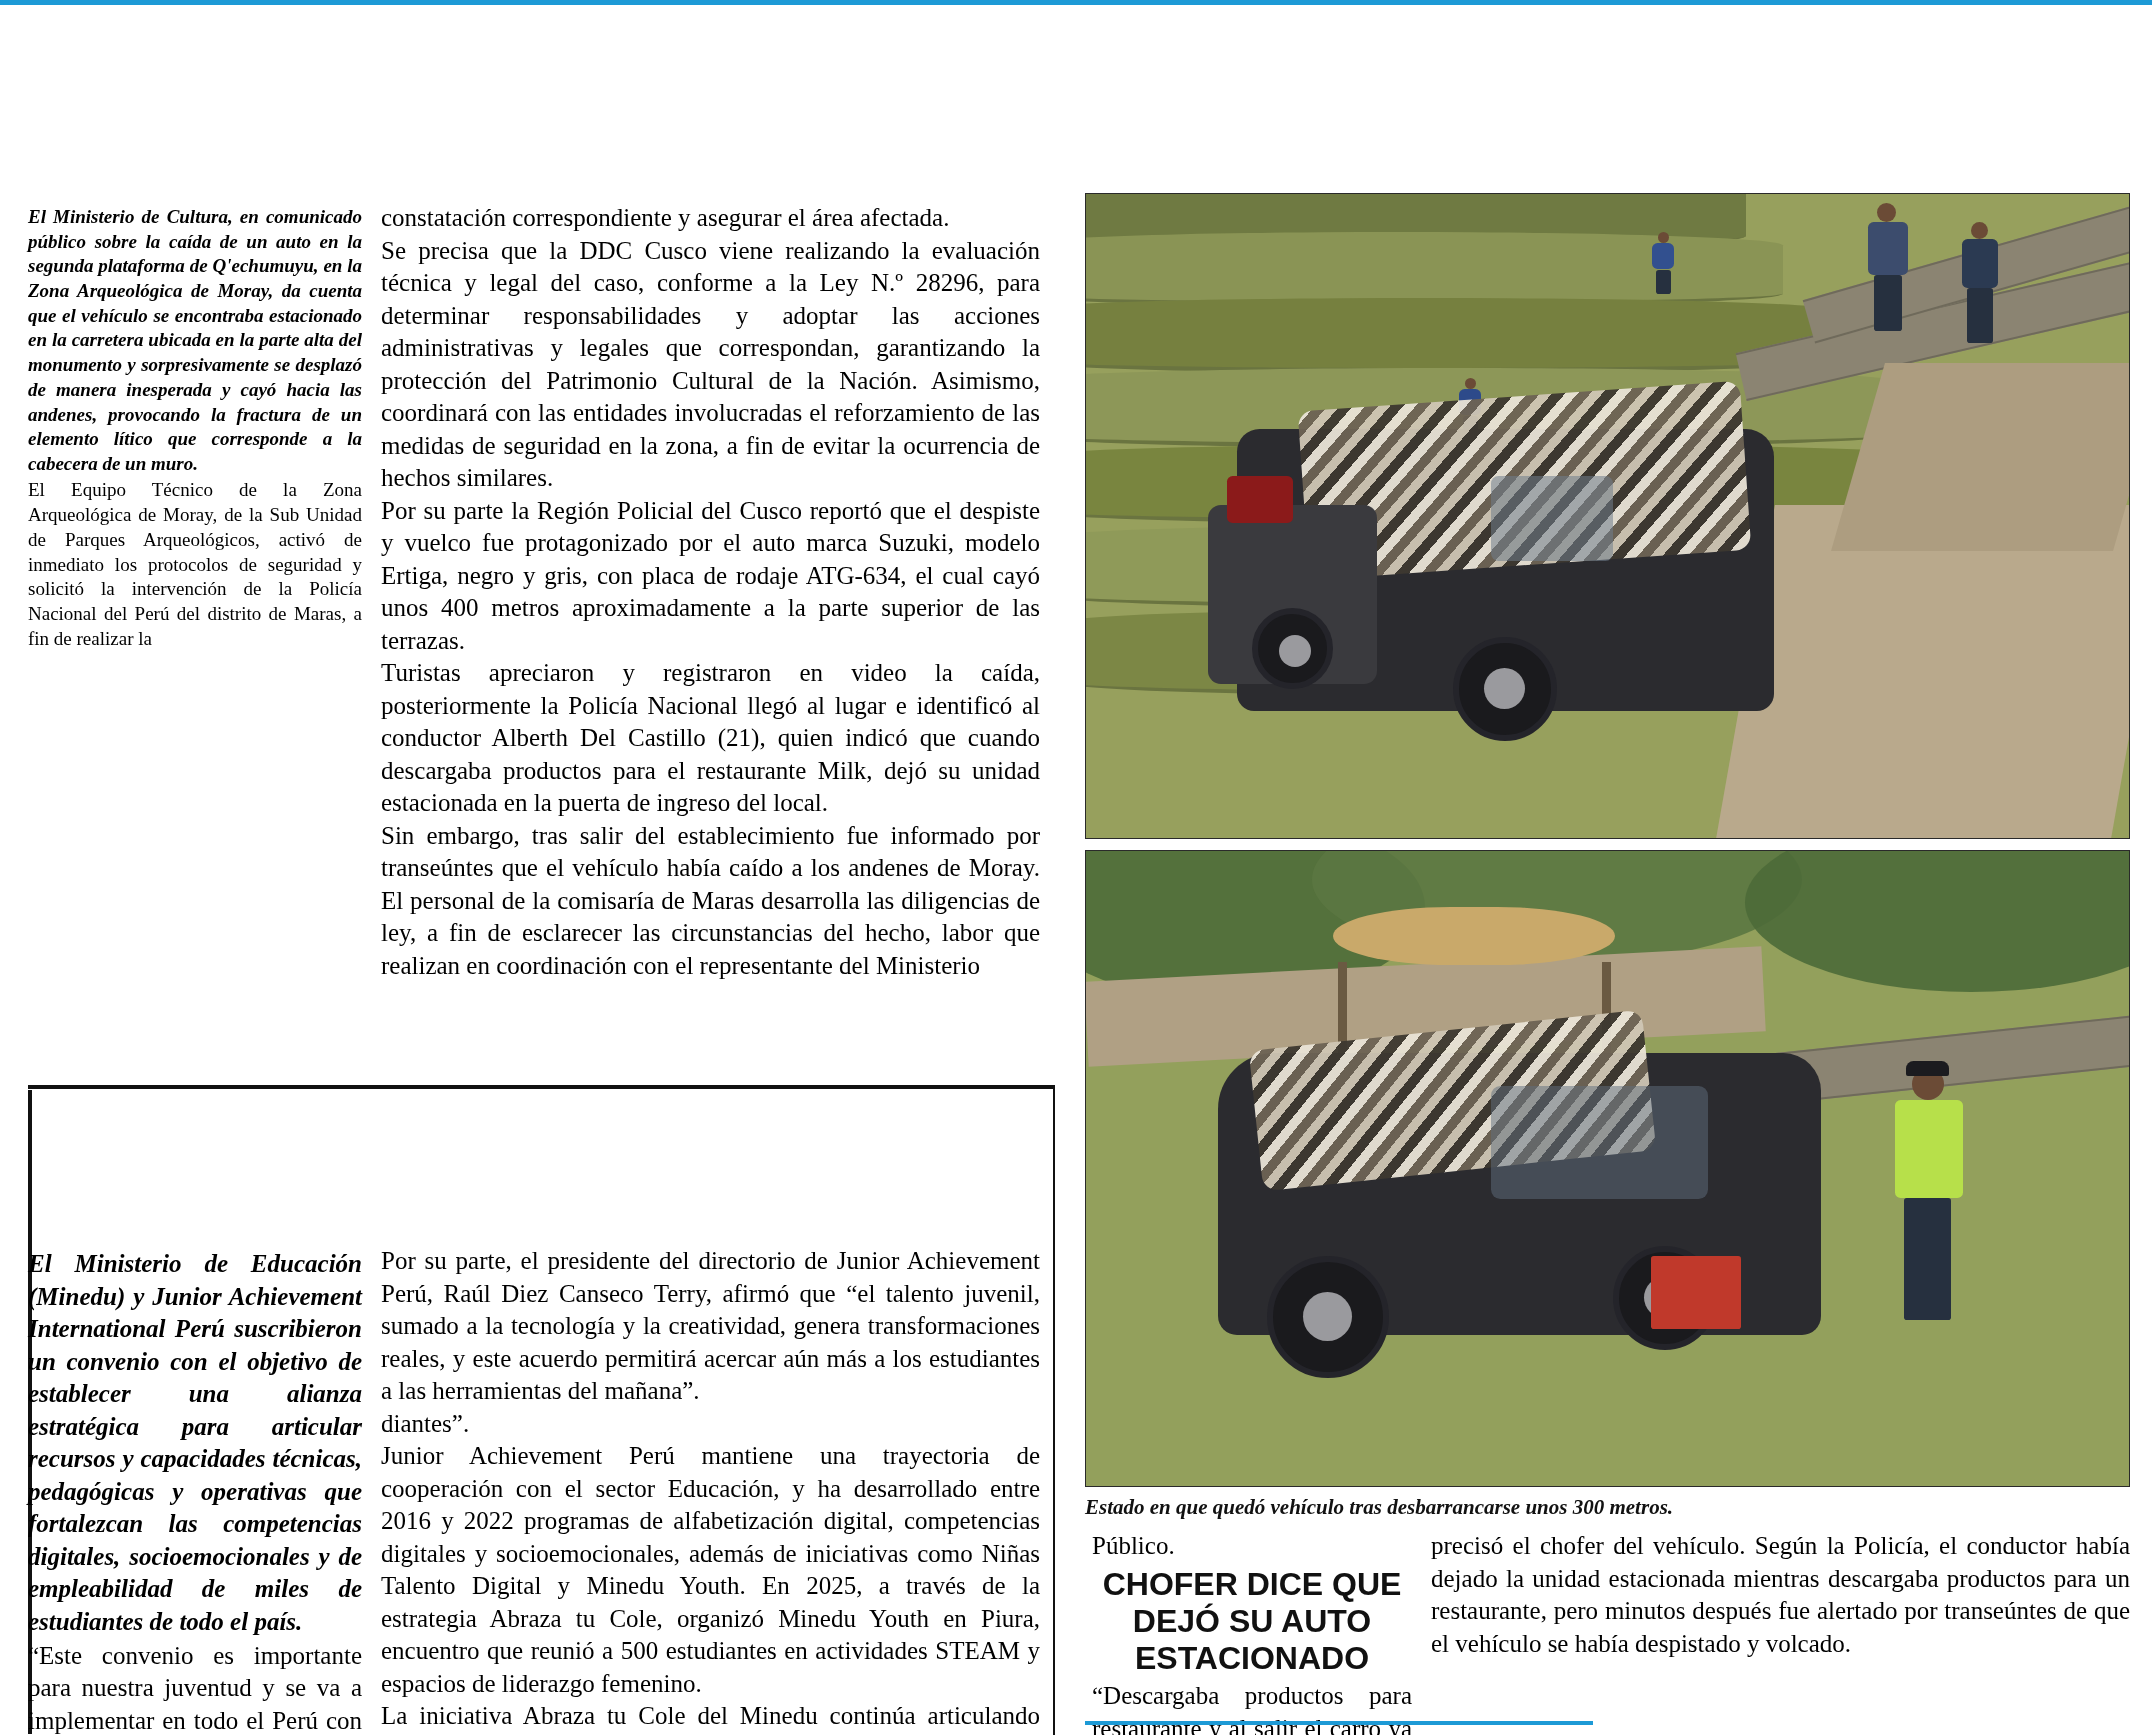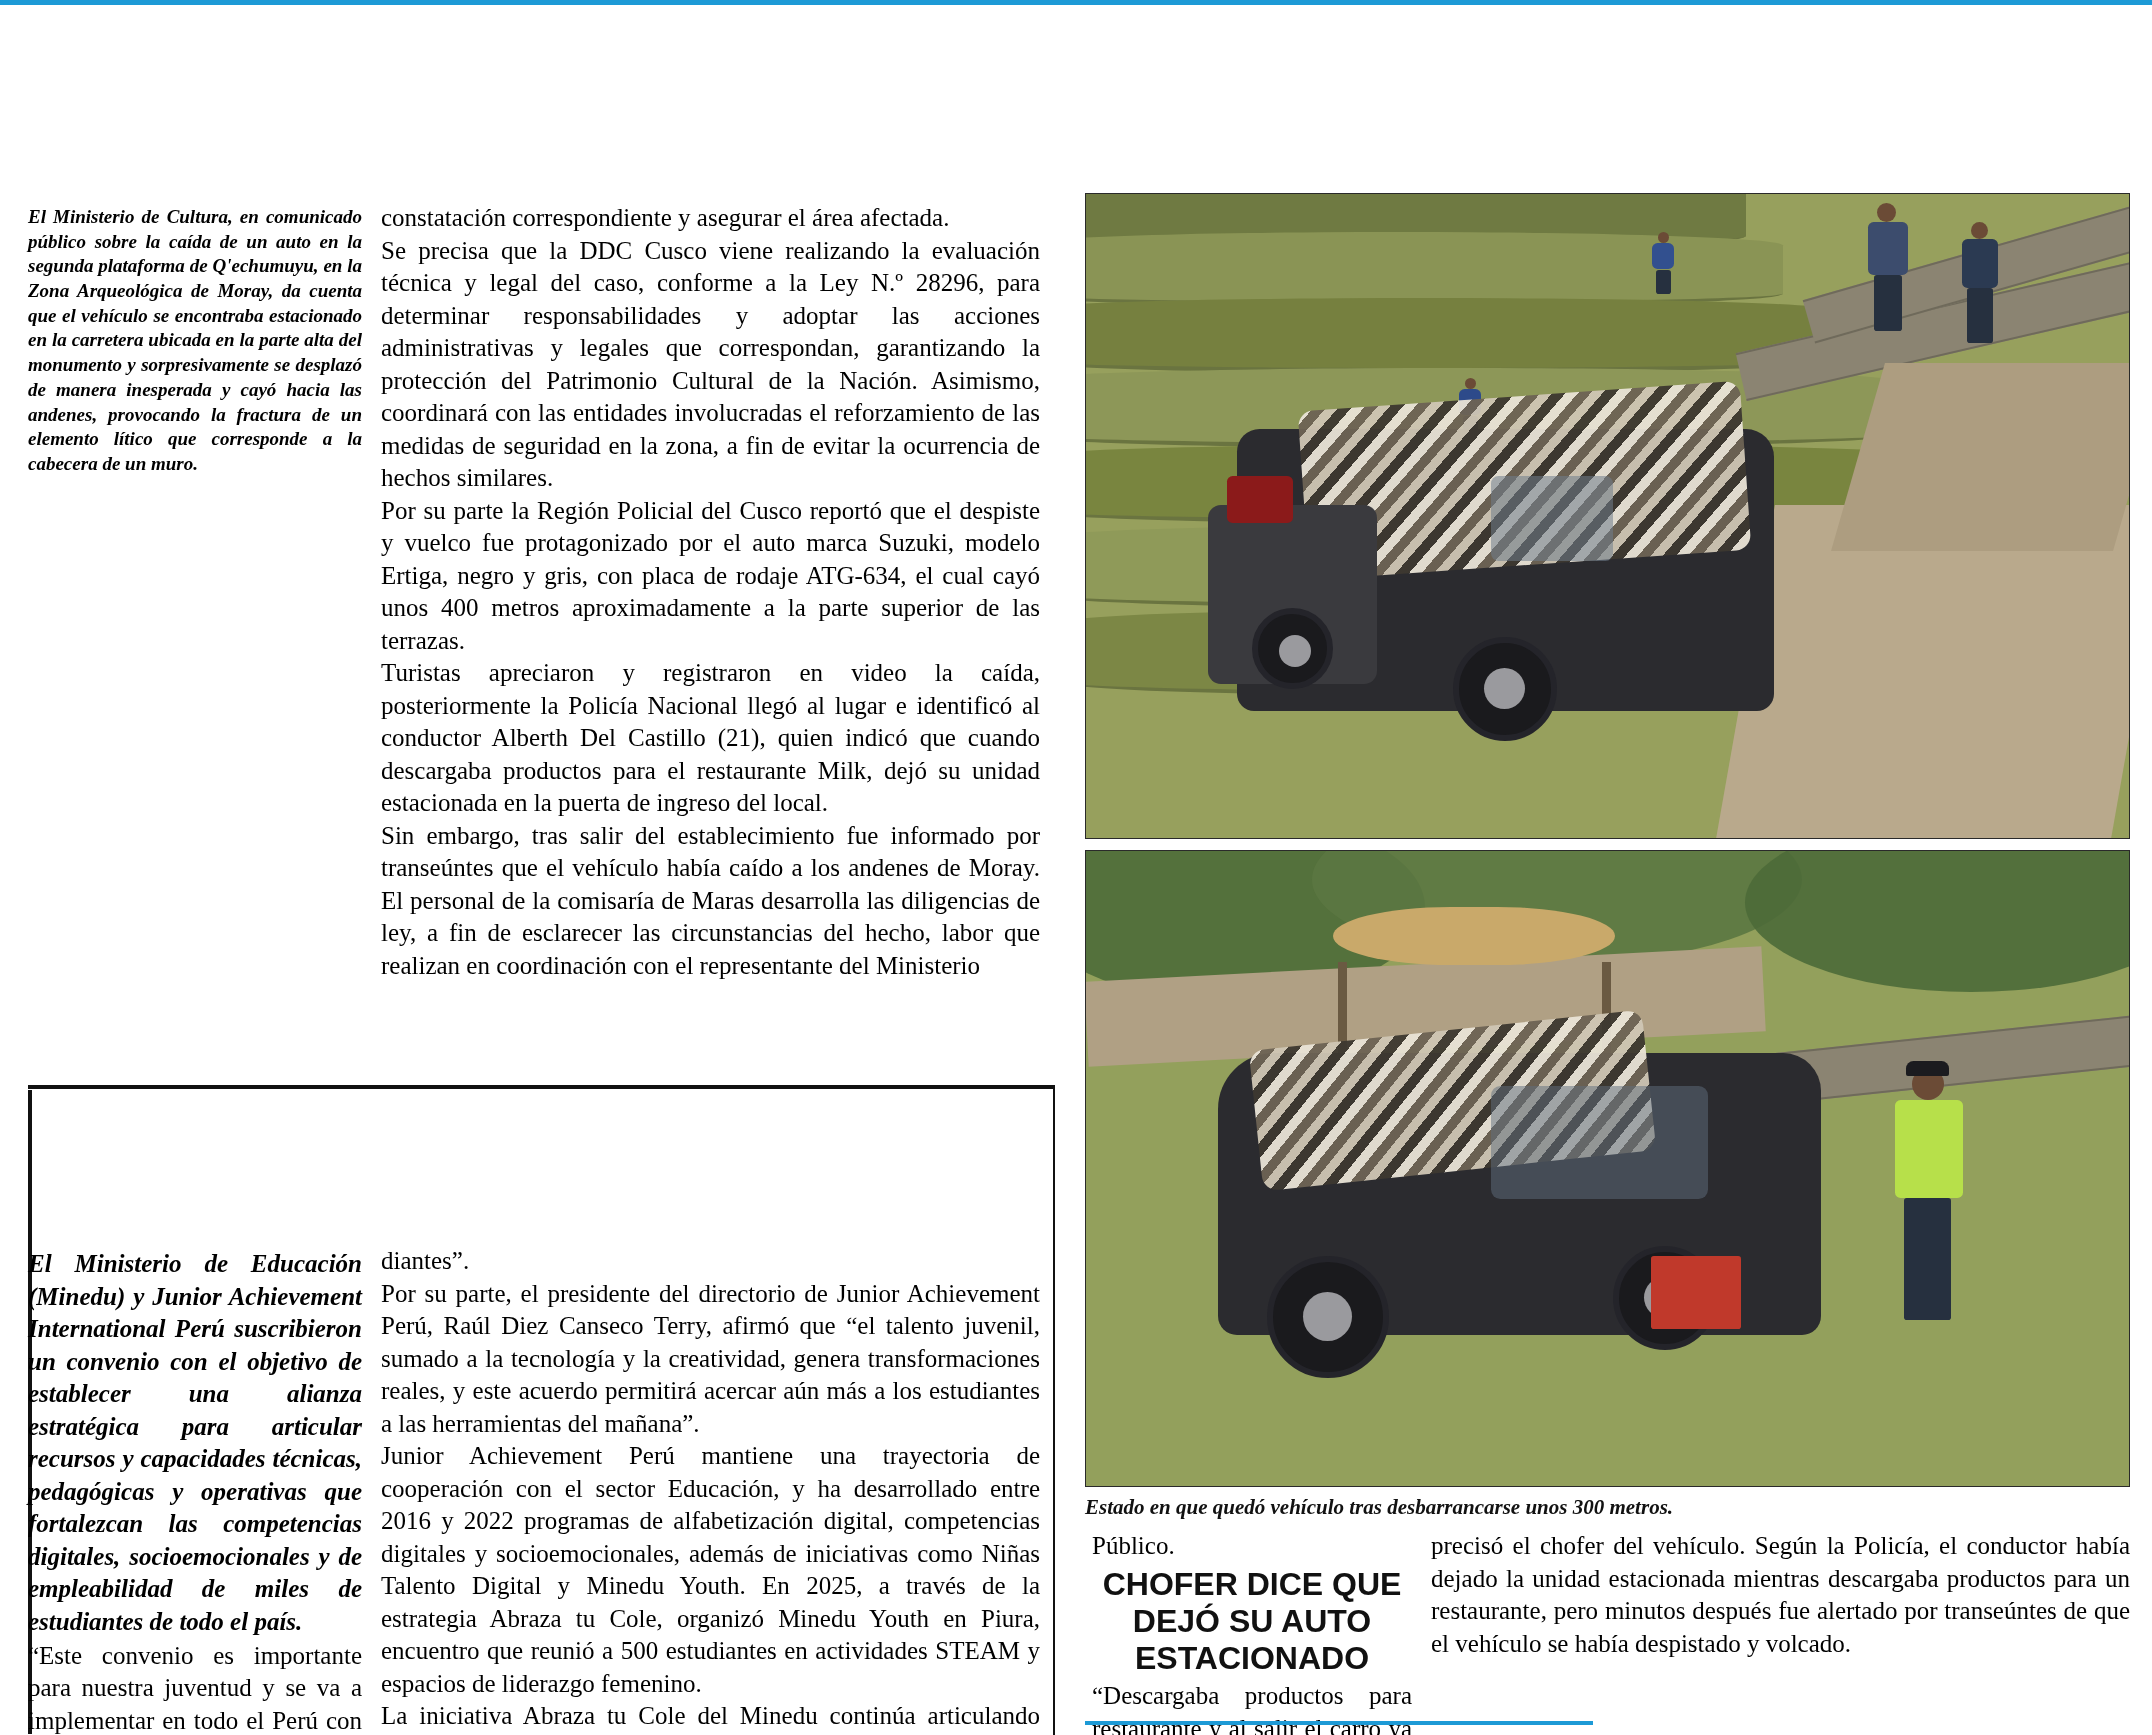--- a/index.html
+++ b/index.html
@@ -241,20 +241,21 @@
 </head>
 <body>
 
 <div class="page">
 
   <div class="top-rule"></div>
 
 
   <div class="lead-col">
     <p class="bold-italic">El Ministerio de Cultura, en comunicado público sobre la caída de un auto en la segunda plataforma de Q'echumuyu, en la Zona Arqueológica de Moray, da cuenta que el vehículo se encontraba estacionado en la carretera ubicada en la parte alta del monumento y sorpresivamente se desplazó de manera inesperada y cayó hacia las andenes, provocando la fractura de un elemento lítico que corresponde a la cabecera de un muro.</p>
+    <p>El Equipo Técnico de la Zona Arqueológica de Moray, de la Sub Unidad de Parques Arqueológicos, activó de inmediato los protocolos de seguridad y solicitó la intervención de la Policía Nacional del Perú del distrito de Maras, a fin de realizar la</p>
   </div>
 
   <div class="col2">
     <p>constatación correspondiente y asegurar el área afectada.</p>
     <p>Se precisa que la DDC Cusco viene realizando la evaluación técnica y legal del caso, conforme a la Ley N.º 28296, para determinar responsabilidades y adoptar las acciones administrativas y legales que correspondan, garantizando la protección del Patrimonio Cultural de la Nación. Asimismo, coordinará con las entidades involucradas el reforzamiento de las medidas de seguridad en la zona, a fin de evitar la ocurrencia de hechos similares.</p>
     <p>Por su parte la Región Policial del Cusco reportó que el despiste y vuelco fue protagonizado por el auto marca Suzuki, modelo Ertiga, negro y gris, con placa de rodaje ATG-634, el cual cayó unos 400 metros aproximadamente a la parte superior de las terrazas.</p>
     <p>Turistas apreciaron y registraron en video la caída, posteriormente la Policía Nacional llegó al lugar e identificó al conductor Alberth Del Castillo (21), quien indicó que cuando descargaba productos para el restaurante Milk, dejó su unidad estacionada en la puerta de ingreso del local.</p>
     <p>Sin embargo, tras salir del establecimiento fue informado por transeúntes que el vehículo había caído a los andenes de Moray. El personal de la comisaría de Maras desarrolla las diligencias de ley, a fin de esclarecer las circunstancias del hecho, labor que realizan en coordinación con el representante del Ministerio</p>
   </div>
 
@@ -354,22 +355,22 @@
   <div class="vrule" style="left:1053px;top:1085px;height:650px;"></div>
   <div class="rule-h" style="left:28px;top:1090px;width:3.8px;height:644px;"></div>
 
 
   <div class="art2-lead">
     <p class="bold-italic">El Ministerio de Educación (Minedu) y Junior Achievement International Perú suscribieron un convenio con el objetivo de establecer una alianza estratégica para articular recursos y capacidades técnicas, pedagógicas y operativas que fortalezcan las competencias digitales, socioemocionales y de empleabilidad de miles de estudiantes de todo el país.</p>
     <p>“Este convenio es importante para nuestra juventud y se va a implementar en todo el Perú con el fin de dotar a los jóvenes de conocimien-</p>
   </div>
 
   <div class="art2-col2">
+    <p>Por su parte, el presidente del directorio de Junior Achievement Perú, Raúl Diez Canseco Terry, afirmó que “el talento juvenil, sumado a la tecnología y la creatividad, genera transformaciones reales, y este acuerdo permitirá acercar aún más a los estudiantes a las herramientas del mañana”.</p>
     <p>diantes”.</p>
-    <p>Por su parte, el presidente del directorio de Junior Achievement Perú, Raúl Diez Canseco Terry, afirmó que “el talento juvenil, sumado a la tecnología y la creatividad, genera transformaciones reales, y este acuerdo permitirá acercar aún más a los estudiantes a las herramientas del mañana”.</p>
     <p>Junior Achievement Perú mantiene una trayectoria de cooperación con el sector Educación, y ha desarrollado entre 2016 y 2022 programas de alfabetización digital, competencias digitales y socioemocionales, además de iniciativas como Niñas Talento Digital y Minedu Youth. En 2025, a través de la estrategia Abraza tu Cole, organizó Minedu Youth en Piura, encuentro que reunió a 500 estudiantes en actividades STEAM y espacios de liderazgo femenino.</p>
     <p>La iniciativa Abraza tu Cole del Minedu continúa articulando esfuerzos entre el Estado, el sector privado y organizaciones civiles, movilizando más de 1.5 millones de soles en equipamiento y mobiliario en 13 regiones, en beneficio de más de</p>
   </div>
 
   <div class="bot-col1">
     <p>Público.</p>
     <div class="subhead">CHOFER DICE QUE DEJÓ SU AUTO ESTACIONADO</div>
     <p>“Descargaba productos para restaurante y al salir el carro ya no estaba”,</p>
   </div>
 

